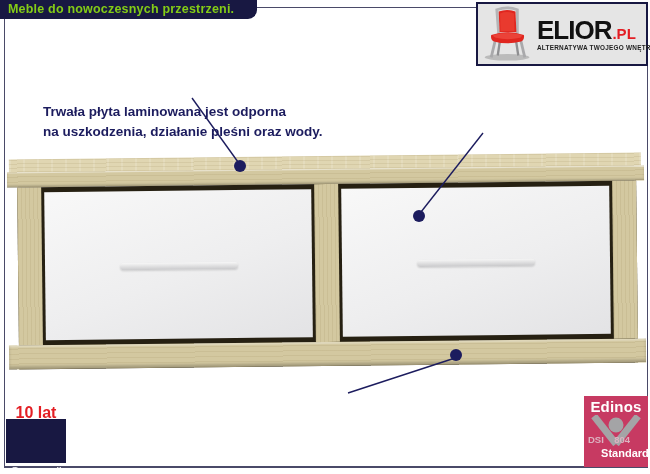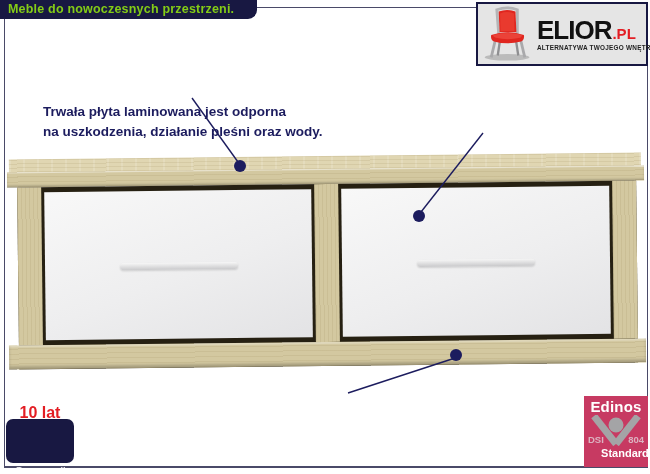--- a/index.html
+++ b/index.html
@@ -96,39 +96,39 @@
   .note{
     position:absolute;z-index:4;color:var(--navy-text,#1c1c5e);
     font-weight:bold;font-size:13.5px;line-height:20px;white-space:pre-line;
   }
   .note1{left:43px;top:62px;margin-top:40px;}
   .note2{left:398px;top:93px;width:195px;text-align:center;line-height:17px;}
   .note3{left:180px;top:384px;line-height:19.5px;}
 
   
   .warranty{
-    position:absolute;left:6px;top:419px;width:68px;height:44px;z-index:5;
-    background:var(--navy,#181842);border-radius:7px;
+    position:absolute;left:6px;top:419px;width:60px;height:44px;z-index:5;
+    background:var(--navy,#181842);border-radius:0;
     display:flex;flex-direction:column;align-items:center;justify-content:center;
   }
   .warranty .w1{color:var(--red,#e8262e);font-size:16px;font-weight:800;line-height:17px;}
   .warranty .w2{color:#ffffff;font-size:11.5px;font-weight:normal;line-height:13px;margin-top:44px;}
 
   
   .edinos{
     position:absolute;left:584px;top:396px;width:64px;height:71px;z-index:5;
     background:var(--pink,#c73a62);
     display:flex;flex-direction:column;align-items:center;box-sizing:border-box;padding-top:2px;
   }
   .e-brand{color:#ffffff;font-size:15px;font-weight:800;line-height:17px;letter-spacing:.2px;}
   .e-mid{position:relative;width:60px;height:31px;}
   .e-mid svg{position:absolute;left:2px;top:0;}
   .e-side{position:absolute;bottom:1px;font-size:9.5px;font-weight:bold;color:#dcb2c0;line-height:10px;}
   .e-side.dsi{left:2px;}
-  .e-side.n804{right:2px;}
+  .e-side.n804{right:16px;}
   .e-bottom{color:#ffffff;font-size:11px;font-weight:800;line-height:12px;margin-top:1px;padding-left:24px;}
 </style>
 </head>
 <body>
 
 <div class="page">
 
   <div class="page-border"></div>
 
   <div class="banner">

